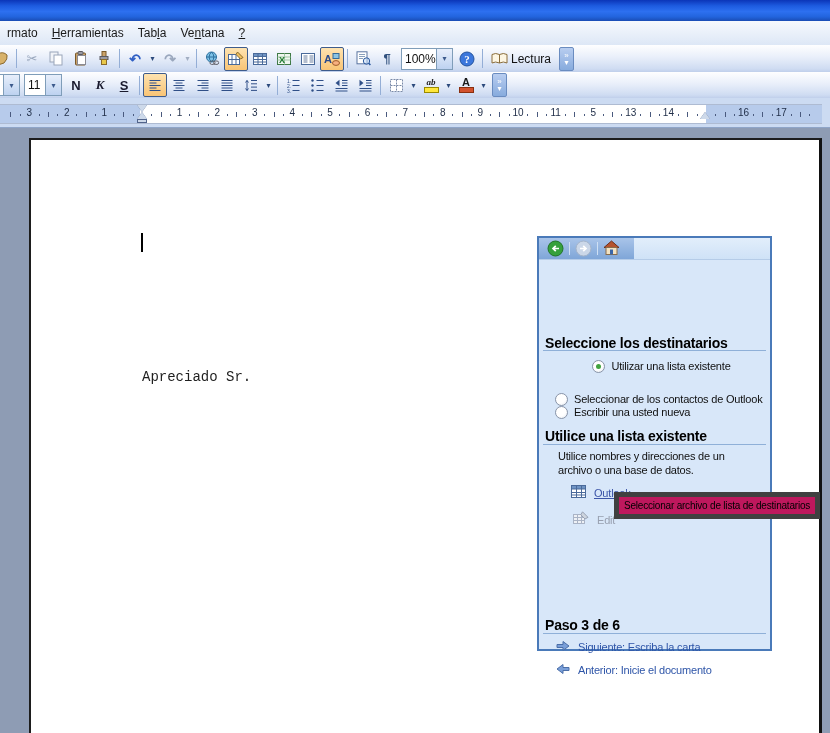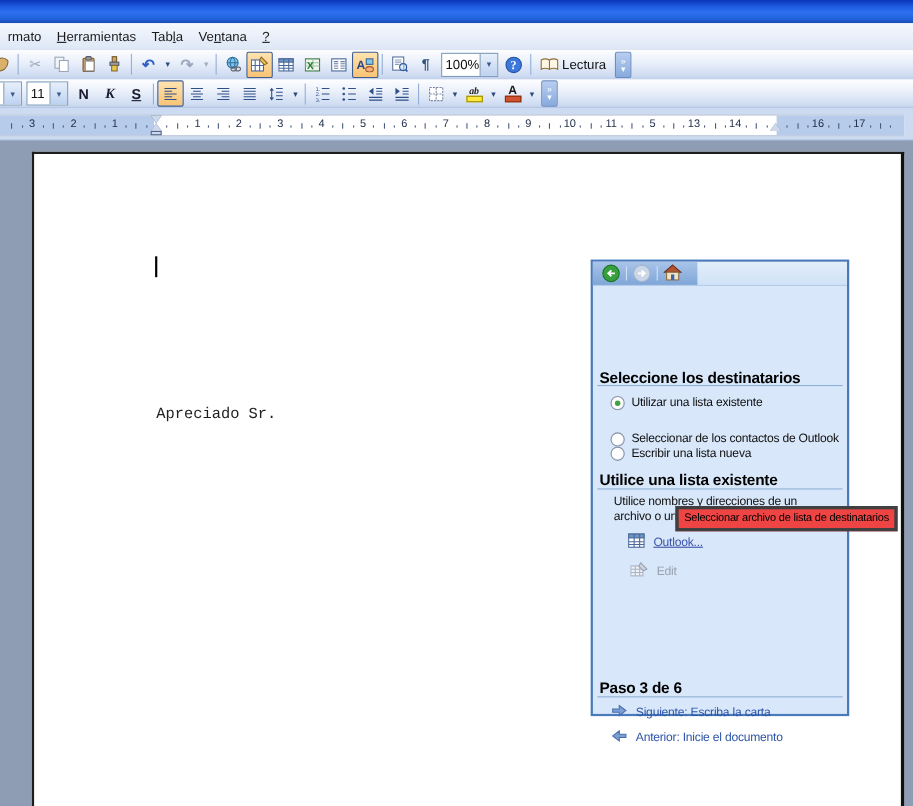--- a/index.html
+++ b/index.html
@@ -85,21 +85,21 @@
     background:radial-gradient(circle at 35% 30%,#ffffff 55%,#dfe5ee);position:relative;flex:0 0 auto;}
   .radio.sel::after{content:"";position:absolute;left:3px;top:3px;width:5px;height:5px;border-radius:50%;
     background:#41a33f;}
   .radio-label{margin-left:6px;white-space:nowrap;}
   #tp-desc{position:absolute;left:19px;width:202px;line-height:14px;}
   .tp-linkrow{position:absolute;display:flex;align-items:center;}
   .tp-link{color:#3c55a8;text-decoration:underline;white-space:nowrap;}
   .tp-steplink{color:#2e55a8;white-space:nowrap;}
   .tp-gray{color:#98a0b0;white-space:nowrap;}
   
-  #tooltip{position:absolute;left:614px;top:460px;background:#ef4444;border:3px solid #404040;
+  #tooltip{position:absolute;left:614px;top:492px;background:#be185d;border:5px solid #404040;
     font-size:10px;letter-spacing:-0.2px;color:#000;padding:3px 5px;white-space:nowrap;z-index:50;}
 </style>
 </head>
 <body>
 
 <div id="root" data-name="word-window">
   <div id="titlebar" data-name="title-bar"></div>
   <div id="menubar" data-name="menu-bar">
       <span class="menu-item" data-name="menu-item-rmato">rmato</span>
       <span class="menu-item" data-name="menu-item-herramientas"><u>H</u>erramientas</span>
@@ -442,31 +442,31 @@
       <span class="nav-ic" style="left:64px;" data-name="home-icon"><svg width="17" height="16">
             <polygon points="8.5,1 16,7.5 1,7.5" fill="#b5532e" stroke="#6e2f18"></polygon>
             <rect x="3" y="7.5" width="11" height="7" fill="#f3e3c3" stroke="#8a6d4b"></rect>
             <rect x="7" y="9.5" width="3" height="5" fill="#3a66a8"></rect>
           </svg></span>
     </div>
     <div id="tp-body" data-name="task-pane-body">
       <div class="tp-heading" style="top:54px;" data-name="recipients-heading">Seleccione los destinatarios</div>
       <div class="tp-divider" style="top:69px;" data-name="divider"></div>
       <div id="radio-zone" data-name="recipients-options">
-          <div class="radio-row" data-name="recipient-option-row" style="top: 76px;">
+          <div class="radio-row" data-name="recipient-option-row" style="top: 76px; justify-content: center;">
             <span class="radio sel" data-name="radio-button"></span>
             <span class="radio-label" data-name="radio-label">Utilizar una lista existente</span>
           </div>
           <div class="radio-row" data-name="recipient-option-row" style="top: 109px;">
             <span class="radio" data-name="radio-button"></span>
             <span class="radio-label" data-name="radio-label">Seleccionar de los contactos de Outlook</span>
           </div>
           <div class="radio-row" data-name="recipient-option-row" style="top: 122px;">
             <span class="radio" data-name="radio-button"></span>
-            <span class="radio-label" data-name="radio-label">Escribir una lista nueva</span>
+            <span class="radio-label" data-name="radio-label">Escribir una usted nueva</span>
           </div>
         </div>
 
       <div class="tp-heading" style="top:147px;" data-name="existing-list-heading">Utilice una lista existente</div>
       <div class="tp-divider" style="top:163px;" data-name="divider"></div>
       <div id="tp-desc" style="top:168px;" data-name="existing-list-description">Utilice nombres y direcciones de un archivo o una base de datos.</div>
 
       <div class="tp-linkrow" style="top:203px;left:32px;" data-name="browse-row">
         <span data-name="table-list-icon"><svg width="16" height="15">
               <rect x="0.5" y="1.5" width="14" height="12" fill="#fff" stroke="#4a6a9a"></rect>

